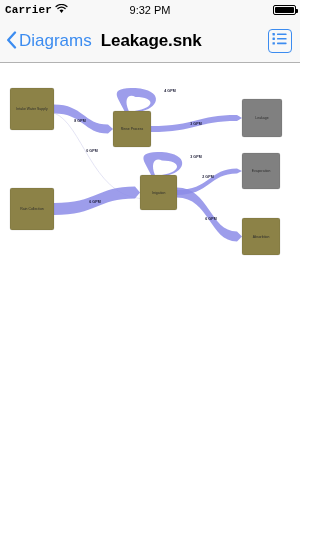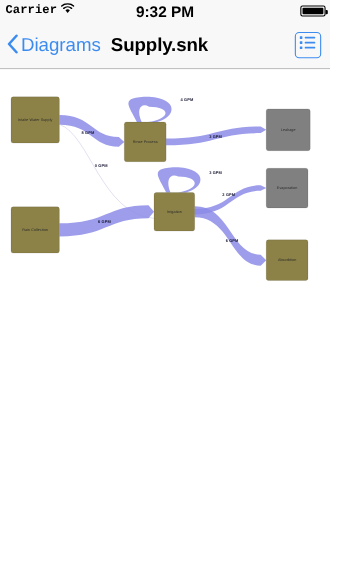--- a/index.html
+++ b/index.html
@@ -14,21 +14,21 @@
   
   .statusbar {
     position: relative; height: 20px; width: 100%;
     background: #f8f8f8;
     display: flex; align-items: center;
     font-size: 11px; font-weight: bold; color: #000;
   }
   .sb-left { position:absolute; left:5px; display:flex; align-items:center; gap:3px;font-family:Liberation Mono, monospace; }
   .sb-carrier { font-size: 11px; font-weight: bold; letter-spacing:.1px; }
   .wifi-ico { display:block; }
-  .sb-center { position:absolute; left:0; right:0; text-align:center; font-size:14px; font-weight:bold; }
+  .sb-center { position:absolute; left:0; right:0; text-align:center; font-size:11px; font-weight:normal; }
   .sb-right { position:absolute; right:4px; display:flex; align-items:center; }
   .batt { position:relative; width:23px; height:10px; border:1px solid #000; border-radius:2px; }
   .batt-fill { position:absolute; left:1px; top:1px; bottom:1px; background:#000; border-radius:1px; }
   .batt-cap { position:absolute; right:-3px; top:3px; width:2px; height:4px; background:#000; border-radius:0 1px 1px 0; }
 
   
   .navbar {
     position: relative; height: 43px; width: 100%;
     background: #f8f8f8;
     border-bottom: 1px solid #b2b2b2;
@@ -87,21 +87,21 @@
 
   <div class="navbar">
     <div class="nav-back">
       <span class="chev">
         <svg width="11" height="18" viewBox="0 0 11 18">
           <path d="M9 1.5 L2.2 9 L9 16.5" stroke="#3c8cf0" stroke-width="2.3" fill="none" stroke-linecap="round" stroke-linejoin="round"></path>
         </svg>
       </span>
       <span class="nav-back-label">Diagrams</span>
     </div>
-    <div class="nav-title">Supply.snk</div>
+    <div class="nav-title">Leakage.snk</div>
     <div class="nav-right">
       <div class="list-btn">
         <span>
           <svg width="16" height="14" viewBox="0 0 16 14">
             <g fill="#3c8cf0">
               <rect x="0.5" y="1" width="2.4" height="2.4" rx="0.4"></rect>
               <rect x="5" y="1.4" width="9.6" height="1.6" rx="0.6"></rect>
               <rect x="0.5" y="5.6" width="2.4" height="2.4" rx="0.4"></rect>
               <rect x="5" y="6" width="9.6" height="1.6" rx="0.6"></rect>
               <rect x="0.5" y="10.2" width="2.4" height="2.4" rx="0.4"></rect>

